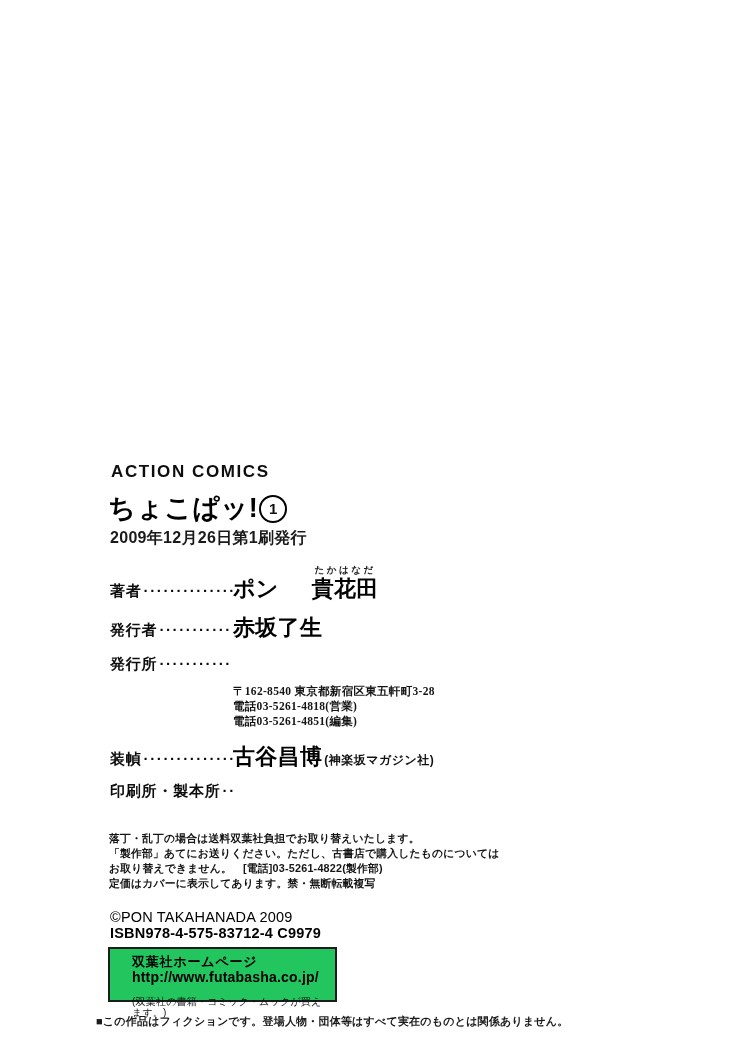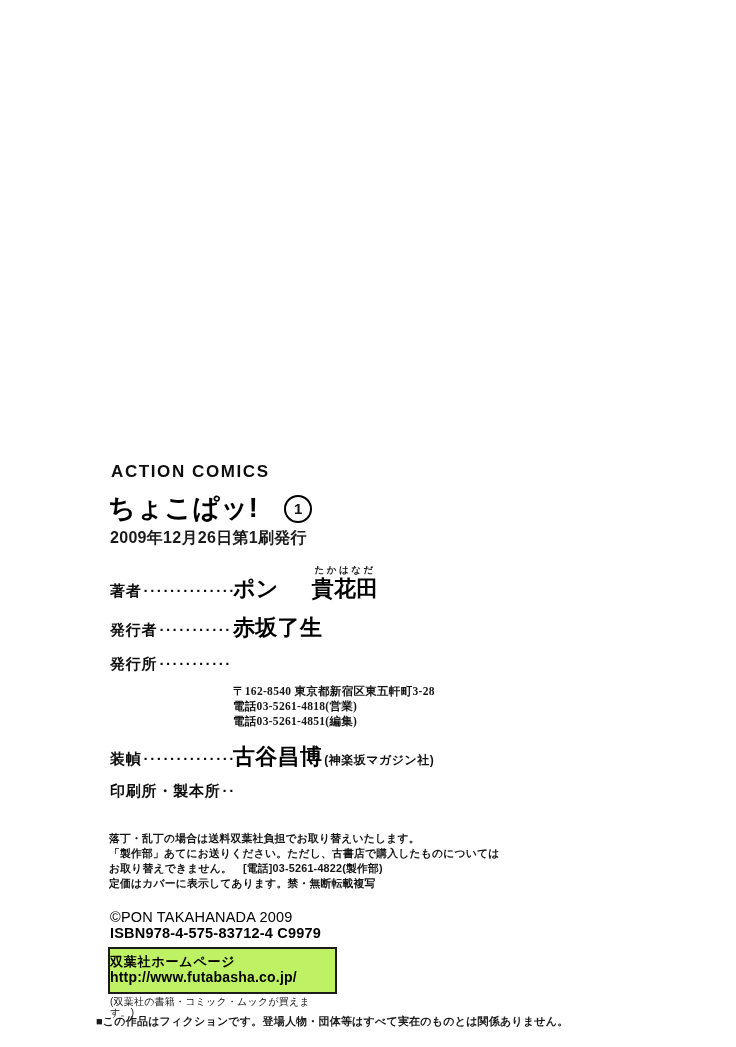--- a/index.html
+++ b/index.html
@@ -6,21 +6,21 @@
   body{
     width:736px;height:1047px;position:relative;overflow:hidden;
     background:#ffffff;color:#111111;
     font-family:"Liberation Sans","DejaVu Sans",sans-serif;
     -webkit-font-smoothing:antialiased;
   }
   .abs{position:absolute;}
   
   .imprint{left:111px;top:462px;font-size:17px;font-weight:bold;letter-spacing:1.6px;color:#0d0d0d;}
   
-  .title-row{left:108px;top:490px;display:flex;align-items:center;gap:26px;text-align:center;}
+  .title-row{left:108px;top:490px;display:flex;align-items:center;gap:1px;text-align:center;}
   .title-text{font-size:27px;font-weight:800;letter-spacing:0.5px;color:#000;}
   .vol-badge{
     width:24px;height:24px;border:2.4px solid #000;border-radius:50%;
     display:inline-flex;align-items:center;justify-content:center;
     font-size:15px;font-weight:800;line-height:1;margin-top:1px;
   }
   .print-date{left:110px;top:528px;font-size:16px;font-weight:600;letter-spacing:0.3px;color:#1a1a1a;}
   
   .credit-row{position:absolute;left:110px;display:flex;align-items:baseline;white-space:nowrap;}
   .c-label{width:123px;flex:none;display:flex;align-items:baseline;overflow:hidden;
@@ -36,22 +36,22 @@
   }
   
   .address{left:233px;top:684px;font-family:"Liberation Serif","DejaVu Serif",serif;
            font-size:11.5px;font-weight:600;line-height:15.2px;letter-spacing:0.3px;color:#141414;}
   
   .notice{left:109px;top:831px;font-size:10.8px;font-weight:600;line-height:15.1px;letter-spacing:0.2px;color:#151515;}
   
   .copyright{left:110px;top:909px;font-size:14.5px;font-weight:400;letter-spacing:0.2px;color:#000;line-height:16px;}
   .isbn{left:110px;top:925px;font-size:14.5px;font-weight:800;letter-spacing:0.2px;color:#000;line-height:16px;}
   
-  .hp-box{left:108px;top:947px;width:229px;height:47px;border:2px solid #1c1c1c;
-          box-sizing:border-box;padding:5px 8px 4px 0;background:#bef264;}
+  .hp-box{left:108px;top:947px;width:229px;height:55px;border:2px solid #1c1c1c;
+          box-sizing:border-box;padding:5px 8px 4px 22px;background:#22c55e;}
   .hp-title{font-size:13px;font-weight:800;letter-spacing:0.8px;line-height:15px;color:#000;}
   .hp-url{font-size:14px;font-weight:800;letter-spacing:0.2px;line-height:16px;color:#000;}
   .hp-note{font-size:10px;font-weight:400;letter-spacing:0.2px;line-height:11px;margin-top:11px;color:#111;}
   
   .disclaimer{left:96px;top:1014px;font-family:"Liberation Serif","DejaVu Serif",serif;
               font-size:11px;font-weight:600;letter-spacing:0.2px;color:#1b1b1b;}
 </style>
 </head>
 <body>
 

